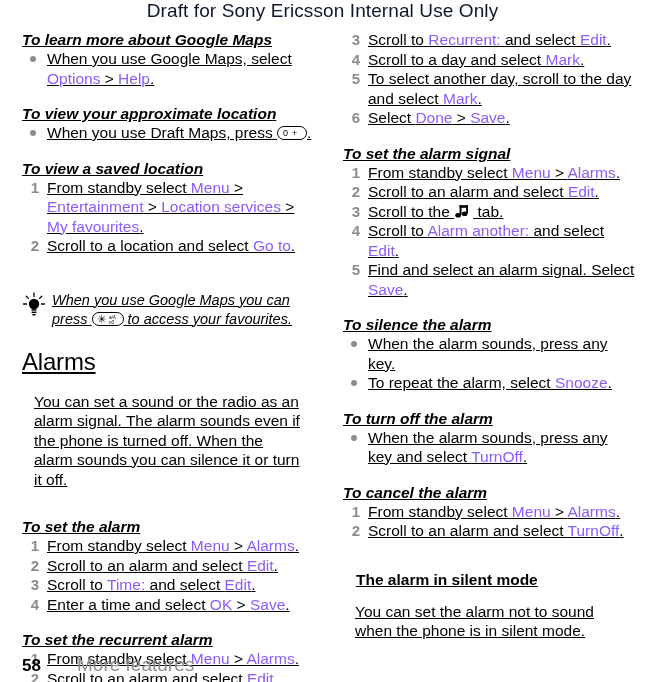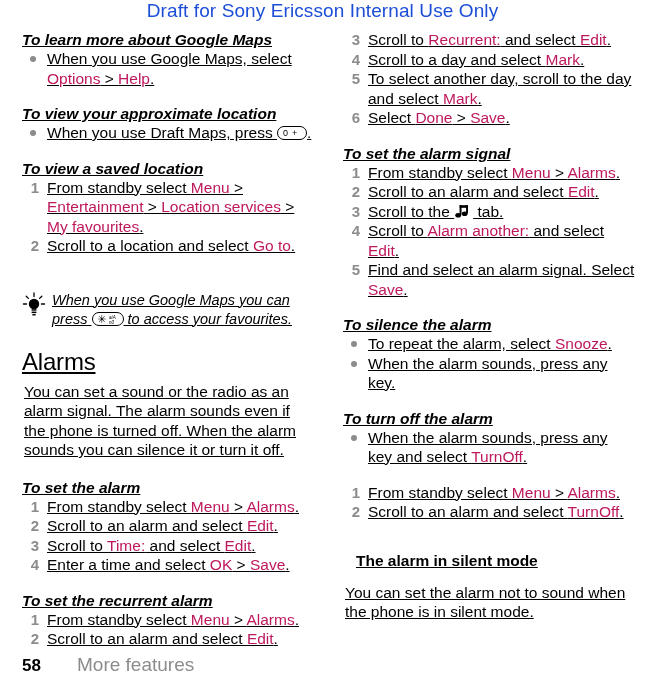--- a/index.html
+++ b/index.html
@@ -18,21 +18,21 @@
   }
 
   
   .draft-header {
     position: absolute;
     top: 0px;
     left: 0;
     width: 645px;
     text-align: center;
     font-size: 19px;
-    color: #1d4ed8;
+    color: #0f172a;
     letter-spacing: 0.1px;
     white-space: nowrap;
   }
 
   
   .page-body {
     position: absolute;
     top: 30px;
     left: 0;
     width: 645px;
@@ -70,21 +70,21 @@
     line-height: 28px;
     margin: 0;
     padding: 0;
     letter-spacing: -0.2px;
   }
 
   
   .para {
     font-size: 15.5px;
     line-height: 19.5px;
-    margin: 2px;
+    margin: 12px;
     padding: 0;
   }
 
   
   ol.steps, ul.bullets {
     margin: 0;
     padding: 0;
     list-style: none;
   }
   ol.steps > li, ul.bullets > li {
@@ -108,21 +108,21 @@
     position: absolute;
     left: 8px;
     top: 7px;
     width: 6px;
     height: 6px;
     border-radius: 50%;
     background: #8c8c8c;
   }
 
   
-  .ui { color: #be185d; }
+  .ui { color: #8b5cf6; }
   .sep { color: #000000; }
   .gap-md { height: 16px; }
   .gap-lg { height: 19px; }
   .gap-xs { height: 4px; }
 
   
   .keycap {
     display: inline-block;
     border: 1.5px solid #000;
     border-radius: 8px;
@@ -347,40 +347,41 @@
         <span>Find and select an alarm signal. Select </span><span class="ui">Save</span><span>.</span>
       </li>
     </ol>
 
     <div class="gap-md"></div>
 
     <div class="h-task">To silence the alarm</div>
     <ul class="bullets">
       <li>
         <span class="marker"></span>
+        <span>When the alarm sounds, press any key.</span>
+      </li>
+      <li>
+        <span class="marker"></span>
         <span>To repeat the alarm, select </span><span class="ui">Snooze</span><span>.</span>
-      </li>
-      <li>
-        <span class="marker"></span>
-        <span>When the alarm sounds, press any key.</span>
       </li>
     </ul>
 
     <div class="gap-md"></div>
 
     <div class="h-task">To turn off the alarm</div>
     <ul class="bullets">
       <li>
         <span class="marker"></span>
         <span>When the alarm sounds, press any key and select </span><span class="ui">TurnOff</span><span>.</span>
       </li>
     </ul>
 
     <div class="gap-md"></div>
 
+    <div class="h-task">To cancel the alarm</div>
     <ol class="steps">
       <li>
         <span class="marker">1</span>
         <span>From standby select </span><span class="ui">Menu</span><span class="sep"> &gt; </span><span class="ui">Alarms</span><span>.</span>
       </li>
       <li>
         <span class="marker">2</span>
         <span>Scroll to an alarm and select </span><span class="ui">TurnOff</span><span>.</span>
       </li>
     </ol>

